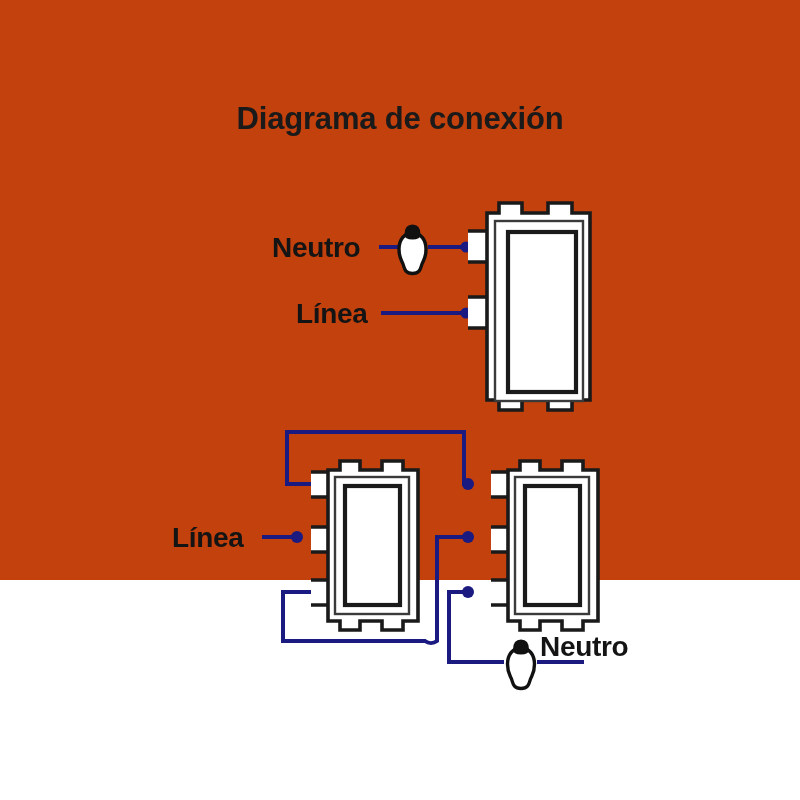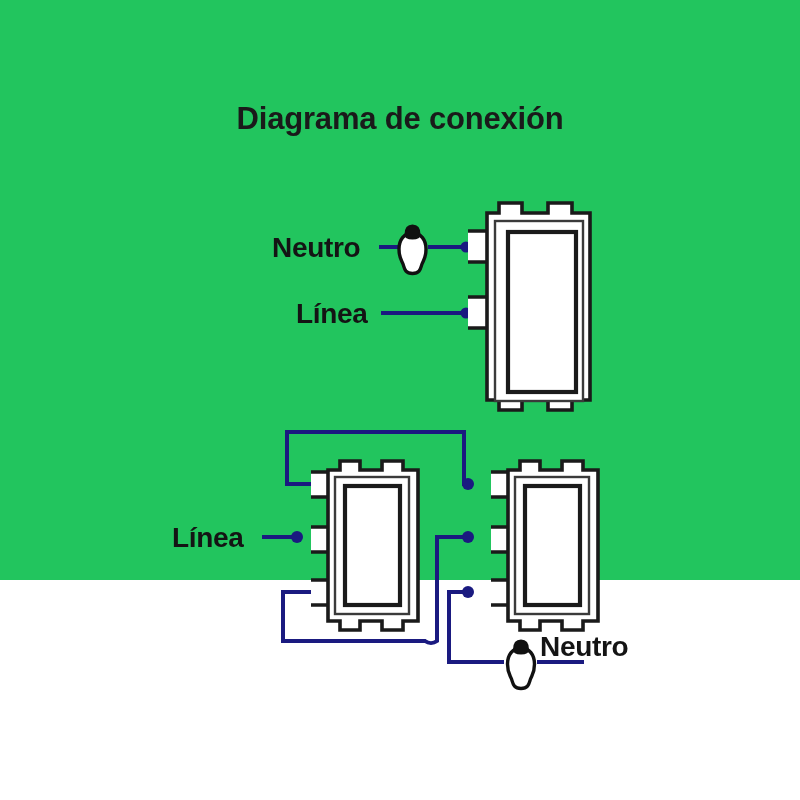--- a/index.html
+++ b/index.html
@@ -10,21 +10,21 @@
   body {
     width: 800px;
     height: 800px;
     font-family: "Liberation Sans", sans-serif;
     overflow: hidden;
   }
   #canvas {
     position: relative;
     width: 800px;
     height: 580px;
-    background: #22c55e;
+    background: #c2410c;
   }
   #diagram-svg {
     display: block;
     width: 800px;
     height: 800px;
   }
   .title-text {
     font-family: "Liberation Sans", sans-serif;
     font-weight: bold;
     font-size: 31px;

